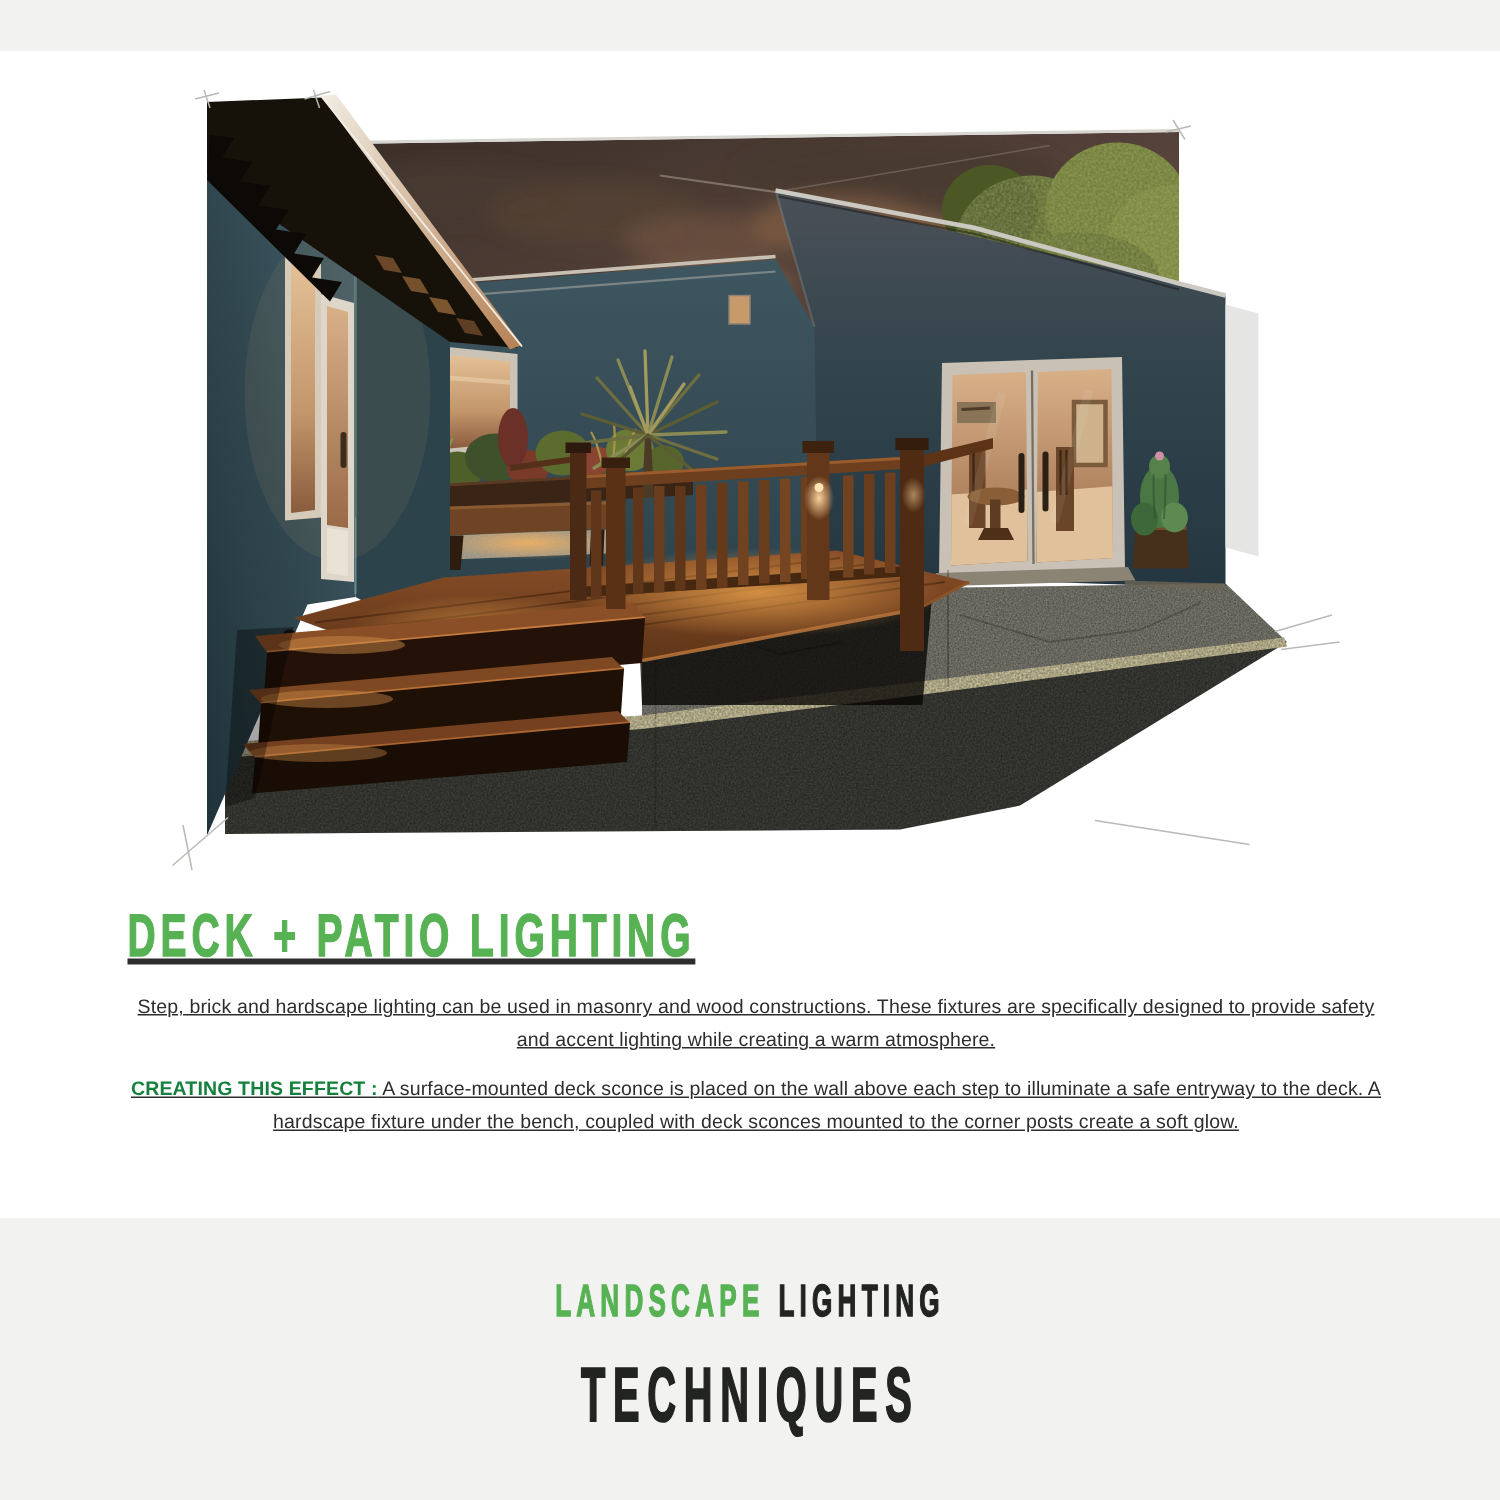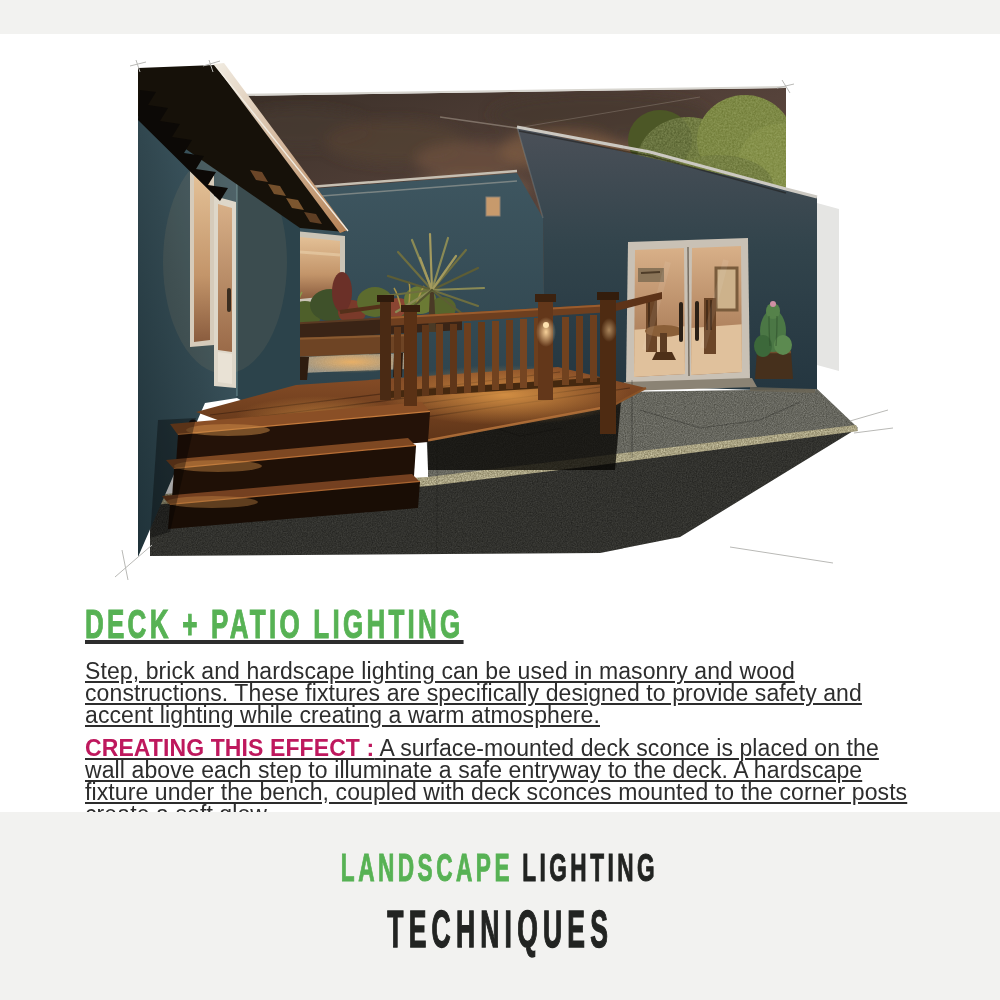--- a/index.html
+++ b/index.html
@@ -16,30 +16,30 @@
   .copy{
     position:absolute;left:85px;top:601px;width:838px;color:var(--body-text,#2d2d2d);text-decoration:underline;
   }
   .copy h1{
     margin:0;font-size:40px;line-height:46px;font-weight:bold;
     color:var(--accent-green,#57b254);
     letter-spacing:5px;transform:scaleX(.65);transform-origin:left center;
     -webkit-text-stroke:1px currentColor;white-space:nowrap;
   }
   .copy p{
-    margin:13px 0 0 0;font-size:23px;line-height:22px;letter-spacing:.1px;
+    margin:13px 0 0 0;font-size:13px;line-height:22px;letter-spacing:.1px;text-align:center;
   }
   .copy p.effect{margin-top:11px;}
-  .copy strong{font-weight:bold;color:#be185d;}
+  .copy strong{font-weight:bold;color:#15803d;}
   footer{
     position:absolute;left:0;top:812px;width:1000px;height:188px;
     background:var(--strip-gray,#f2f2f0);text-align:center;color:var(--brand-dark,#222422);
   }
   .brand-small{
-    margin-top:36px;font-size:39px;line-height:40px;font-weight:bold;white-space:nowrap;text-decoration:underline;
+    margin-top:36px;font-size:30px;line-height:40px;font-weight:bold;white-space:nowrap;text-decoration:underline;
   }
   .brand-small .inner{
     display:inline-block;letter-spacing:6px;transform:scaleX(.58);transform-origin:center;
     -webkit-text-stroke:1px currentColor;
   }
   .brand-small .green{color:var(--accent-green,#57b254);-webkit-text-stroke:1px currentColor;margin-right:16px;}
   .brand-big{
     margin-top:2px;font-size:51px;line-height:80px;font-weight:bold;white-space:nowrap;
   }
   .brand-big .inner{

